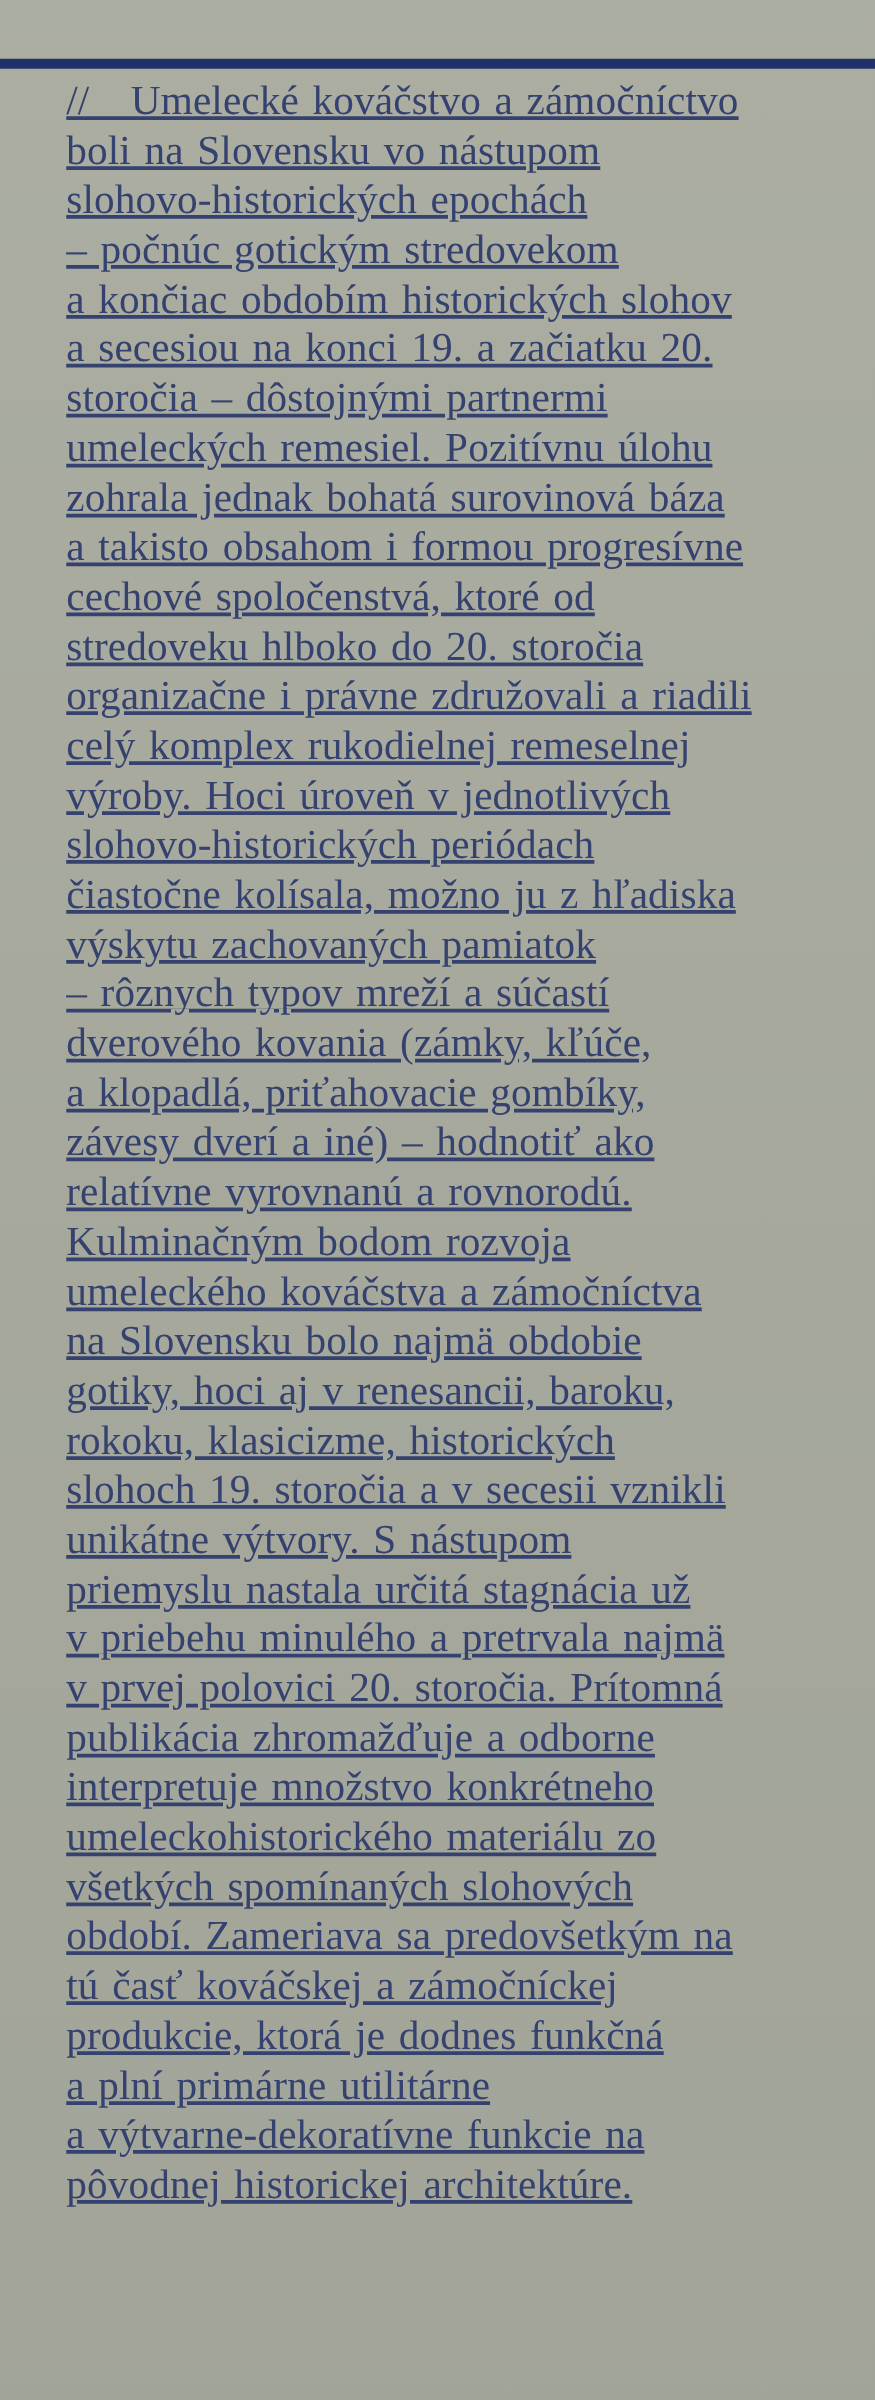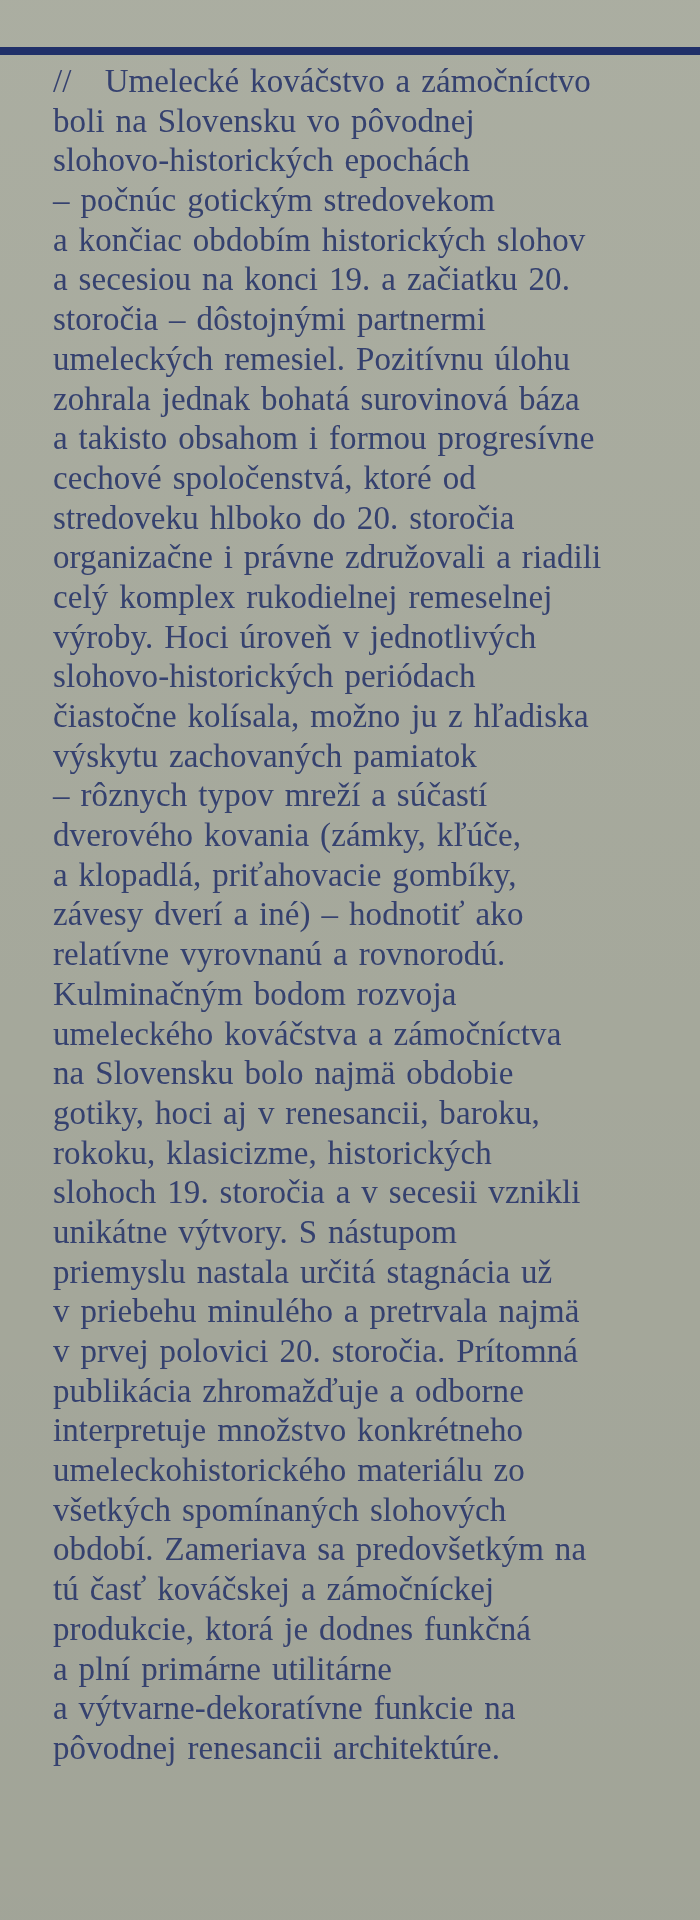--- a/index.html
+++ b/index.html
@@ -33,36 +33,37 @@
   .blurb {
     position: absolute;
     left: 53px;
     top: 62px;
     width: 640px;
     color: #35416f;
     font-size: 33px;
     line-height: 39.7px;
     letter-spacing: 0.1px;
     word-spacing: 2.5px;
+    text-decoration: underline;
   }
   .text-line {
     white-space: nowrap;
     height: 39.7px;
   }
 </style>
 </head>
 <body>
 
 <div class="paper"></div>
 
 <div class="top-rule"></div>
 
 <div class="blurb" id="blurb">
     <div class="text-line">// Umelecké kováčstvo a zámočníctvo</div>
-    <div class="text-line">boli na Slovensku vo pôvodnej</div>
+    <div class="text-line">boli na Slovensku vo nástupom</div>
     <div class="text-line">slohovo-historických epochách</div>
     <div class="text-line">– počnúc gotickým stredovekom</div>
     <div class="text-line">a končiac obdobím historických slohov</div>
     <div class="text-line">a secesiou na konci 19. a začiatku 20.</div>
     <div class="text-line">storočia – dôstojnými partnermi</div>
     <div class="text-line">umeleckých remesiel. Pozitívnu úlohu</div>
     <div class="text-line">zohrala jednak bohatá surovinová báza</div>
     <div class="text-line">a takisto obsahom i formou progresívne</div>
     <div class="text-line">cechové spoločenstvá, ktoré od</div>
     <div class="text-line">stredoveku hlboko do 20. storočia</div>
@@ -89,14 +90,14 @@
     <div class="text-line">v prvej polovici 20. storočia. Prítomná</div>
     <div class="text-line">publikácia zhromažďuje a odborne</div>
     <div class="text-line">interpretuje množstvo konkrétneho</div>
     <div class="text-line">umeleckohistorického materiálu zo</div>
     <div class="text-line">všetkých spomínaných slohových</div>
     <div class="text-line">období. Zameriava sa predovšetkým na</div>
     <div class="text-line">tú časť kováčskej a zámočníckej</div>
     <div class="text-line">produkcie, ktorá je dodnes funkčná</div>
     <div class="text-line">a plní primárne utilitárne</div>
     <div class="text-line">a výtvarne-dekoratívne funkcie na</div>
-    <div class="text-line">pôvodnej renesancii architektúre.</div>
+    <div class="text-line">pôvodnej historickej architektúre.</div>
   </div>
 
 </body></html>

